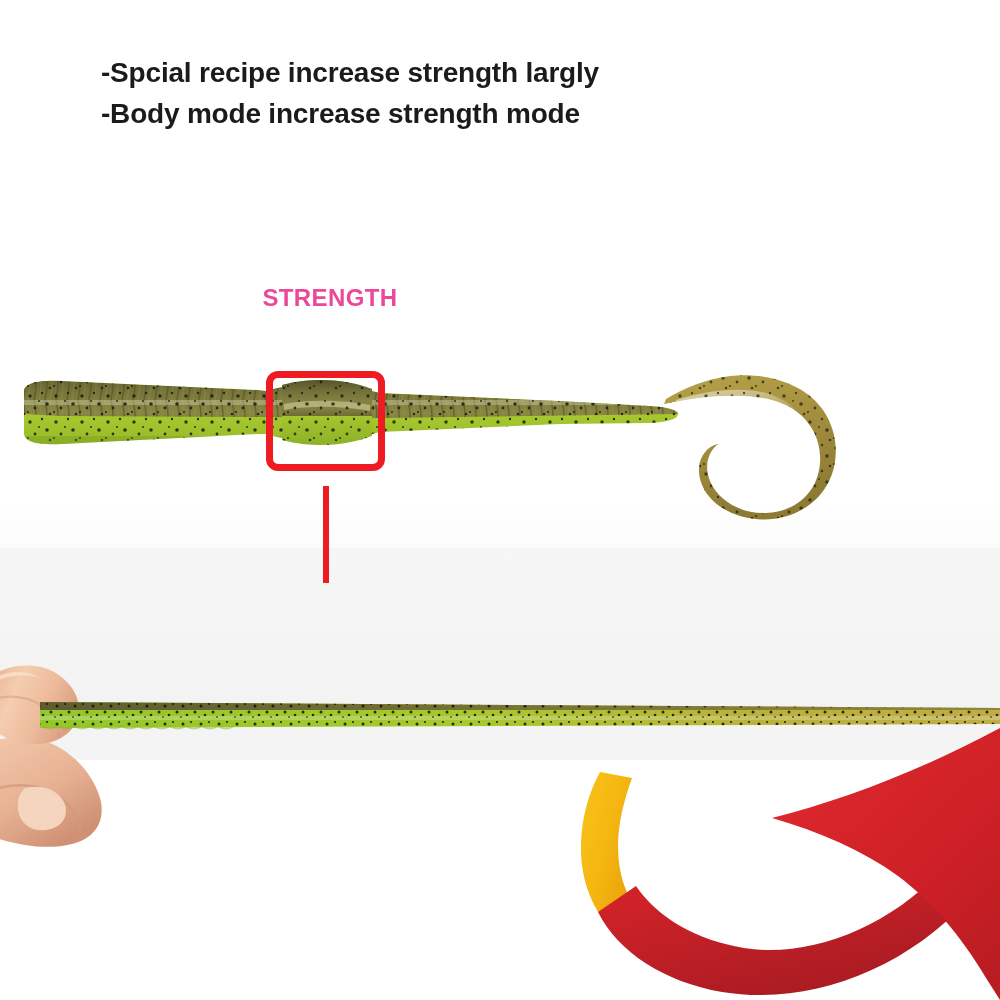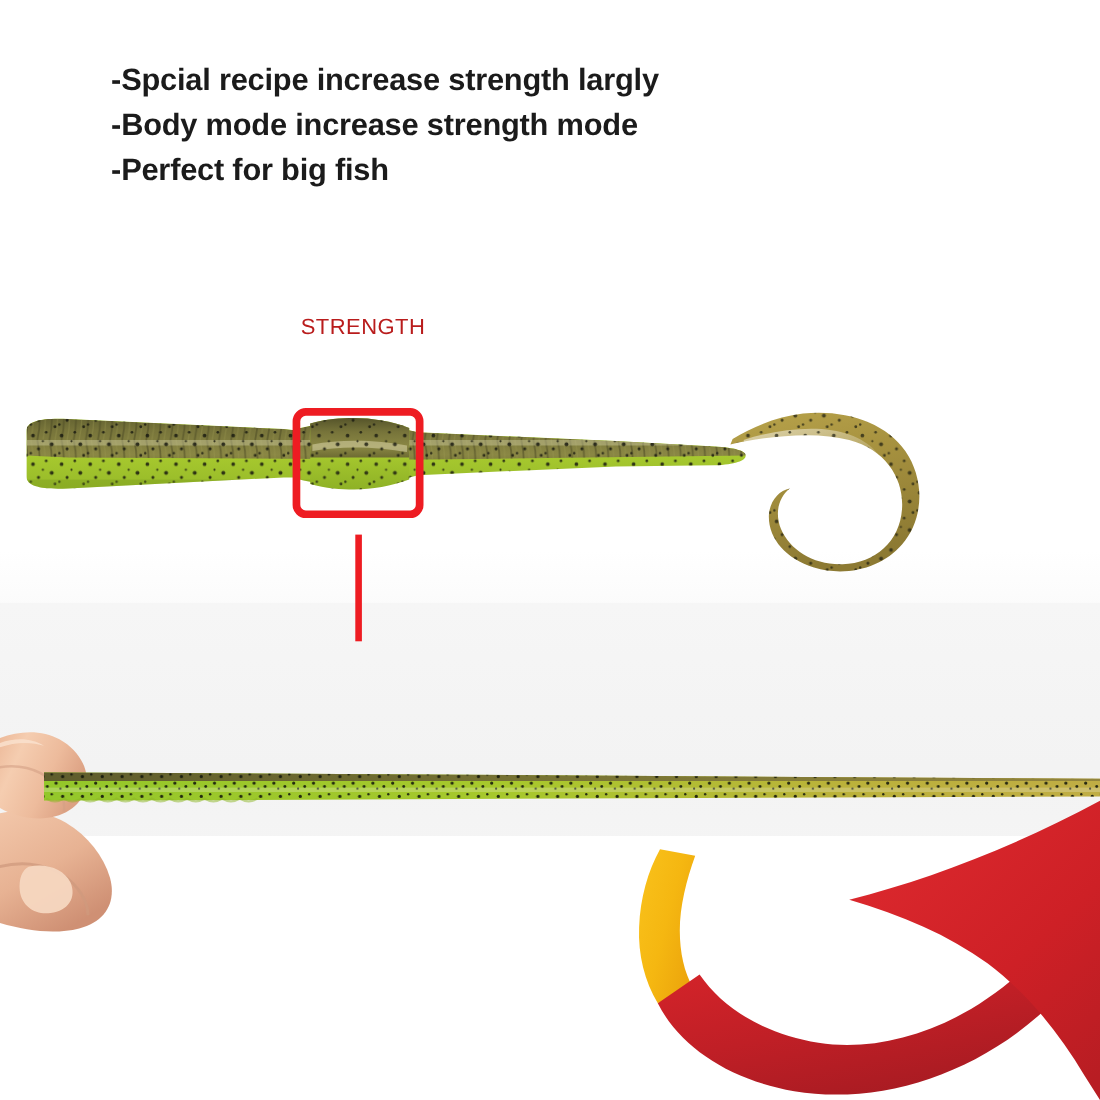--- a/index.html
+++ b/index.html
@@ -34,22 +34,22 @@
     font-size:28px; font-weight:bold; color:#1b1b1b;
     line-height:41px; letter-spacing:-0.2px; white-space:nowrap;
   }
 
   
   .mode-caption {
     position:absolute; left:205px; top:281px; width:250px;
     text-align:center;
   }
   .mode-caption span {
-    display:block; font-size:20px; font-weight:normal;
-    color:#b91c1c; line-height:34px; letter-spacing:0.4px;
+    display:block; font-size:24px; font-weight:bold;
+    color:#ec4899; line-height:34px; letter-spacing:0.4px;
   }
 
   
   .callout-box {
     position:absolute; left:266px; top:371px; width:119px; height:100px;
     border:7px solid #ee1c22; border-radius:12px; background:transparent;
   }
   .callout-line {
     position:absolute; left:323px; top:486px; width:6px; height:97px;
     background:#ee1c22;
@@ -317,21 +317,20 @@
              C842,800 918,772 1000,728
              L1000,1000
              L986,978
              C960,934 930,900 898,876
              C862,850 820,832 772,818 Z" fill="url(#arrowHead)"></path>
   </svg>
 
   <div class="bullets">
     <p>-Spcial recipe increase strength largly</p>
     <p>-Body mode increase strength mode</p>
-    <p>-Perfect for big fish</p>
   </div>
 
   <div class="mode-caption">
     <span>STRENGTH</span>
   </div>
 
   <div class="callout-box"></div>
   <div class="callout-line"></div>
 
 

